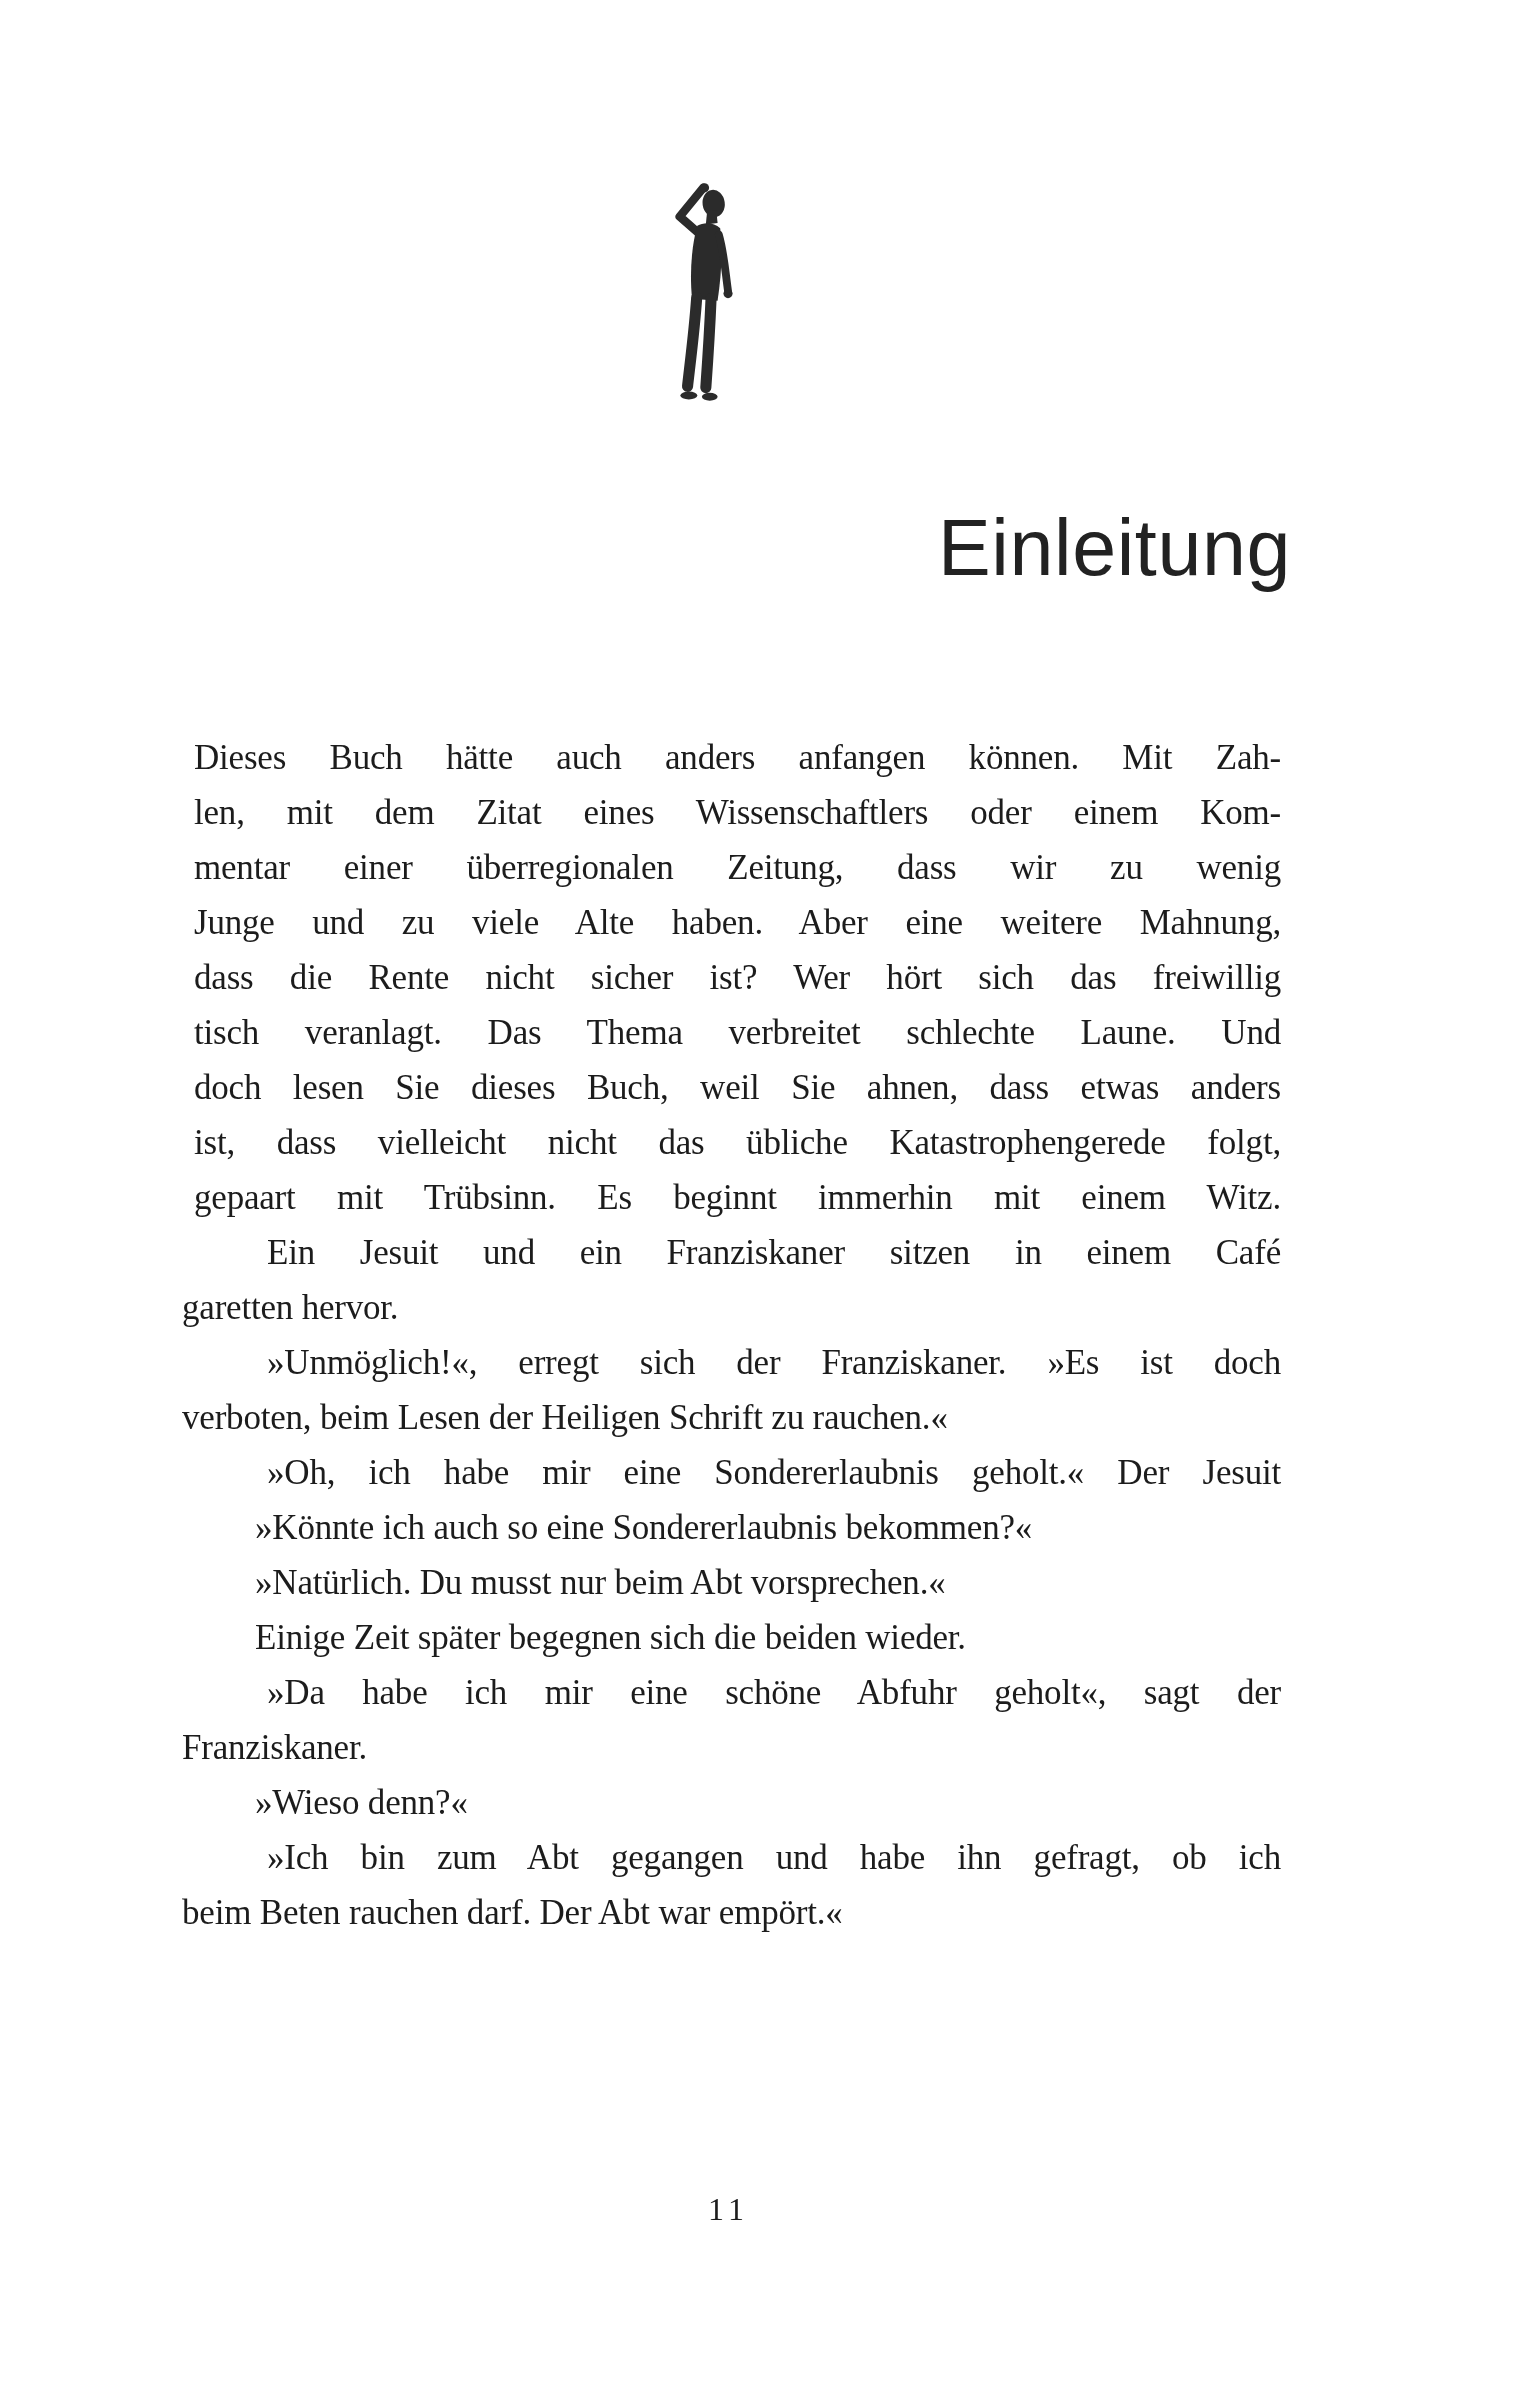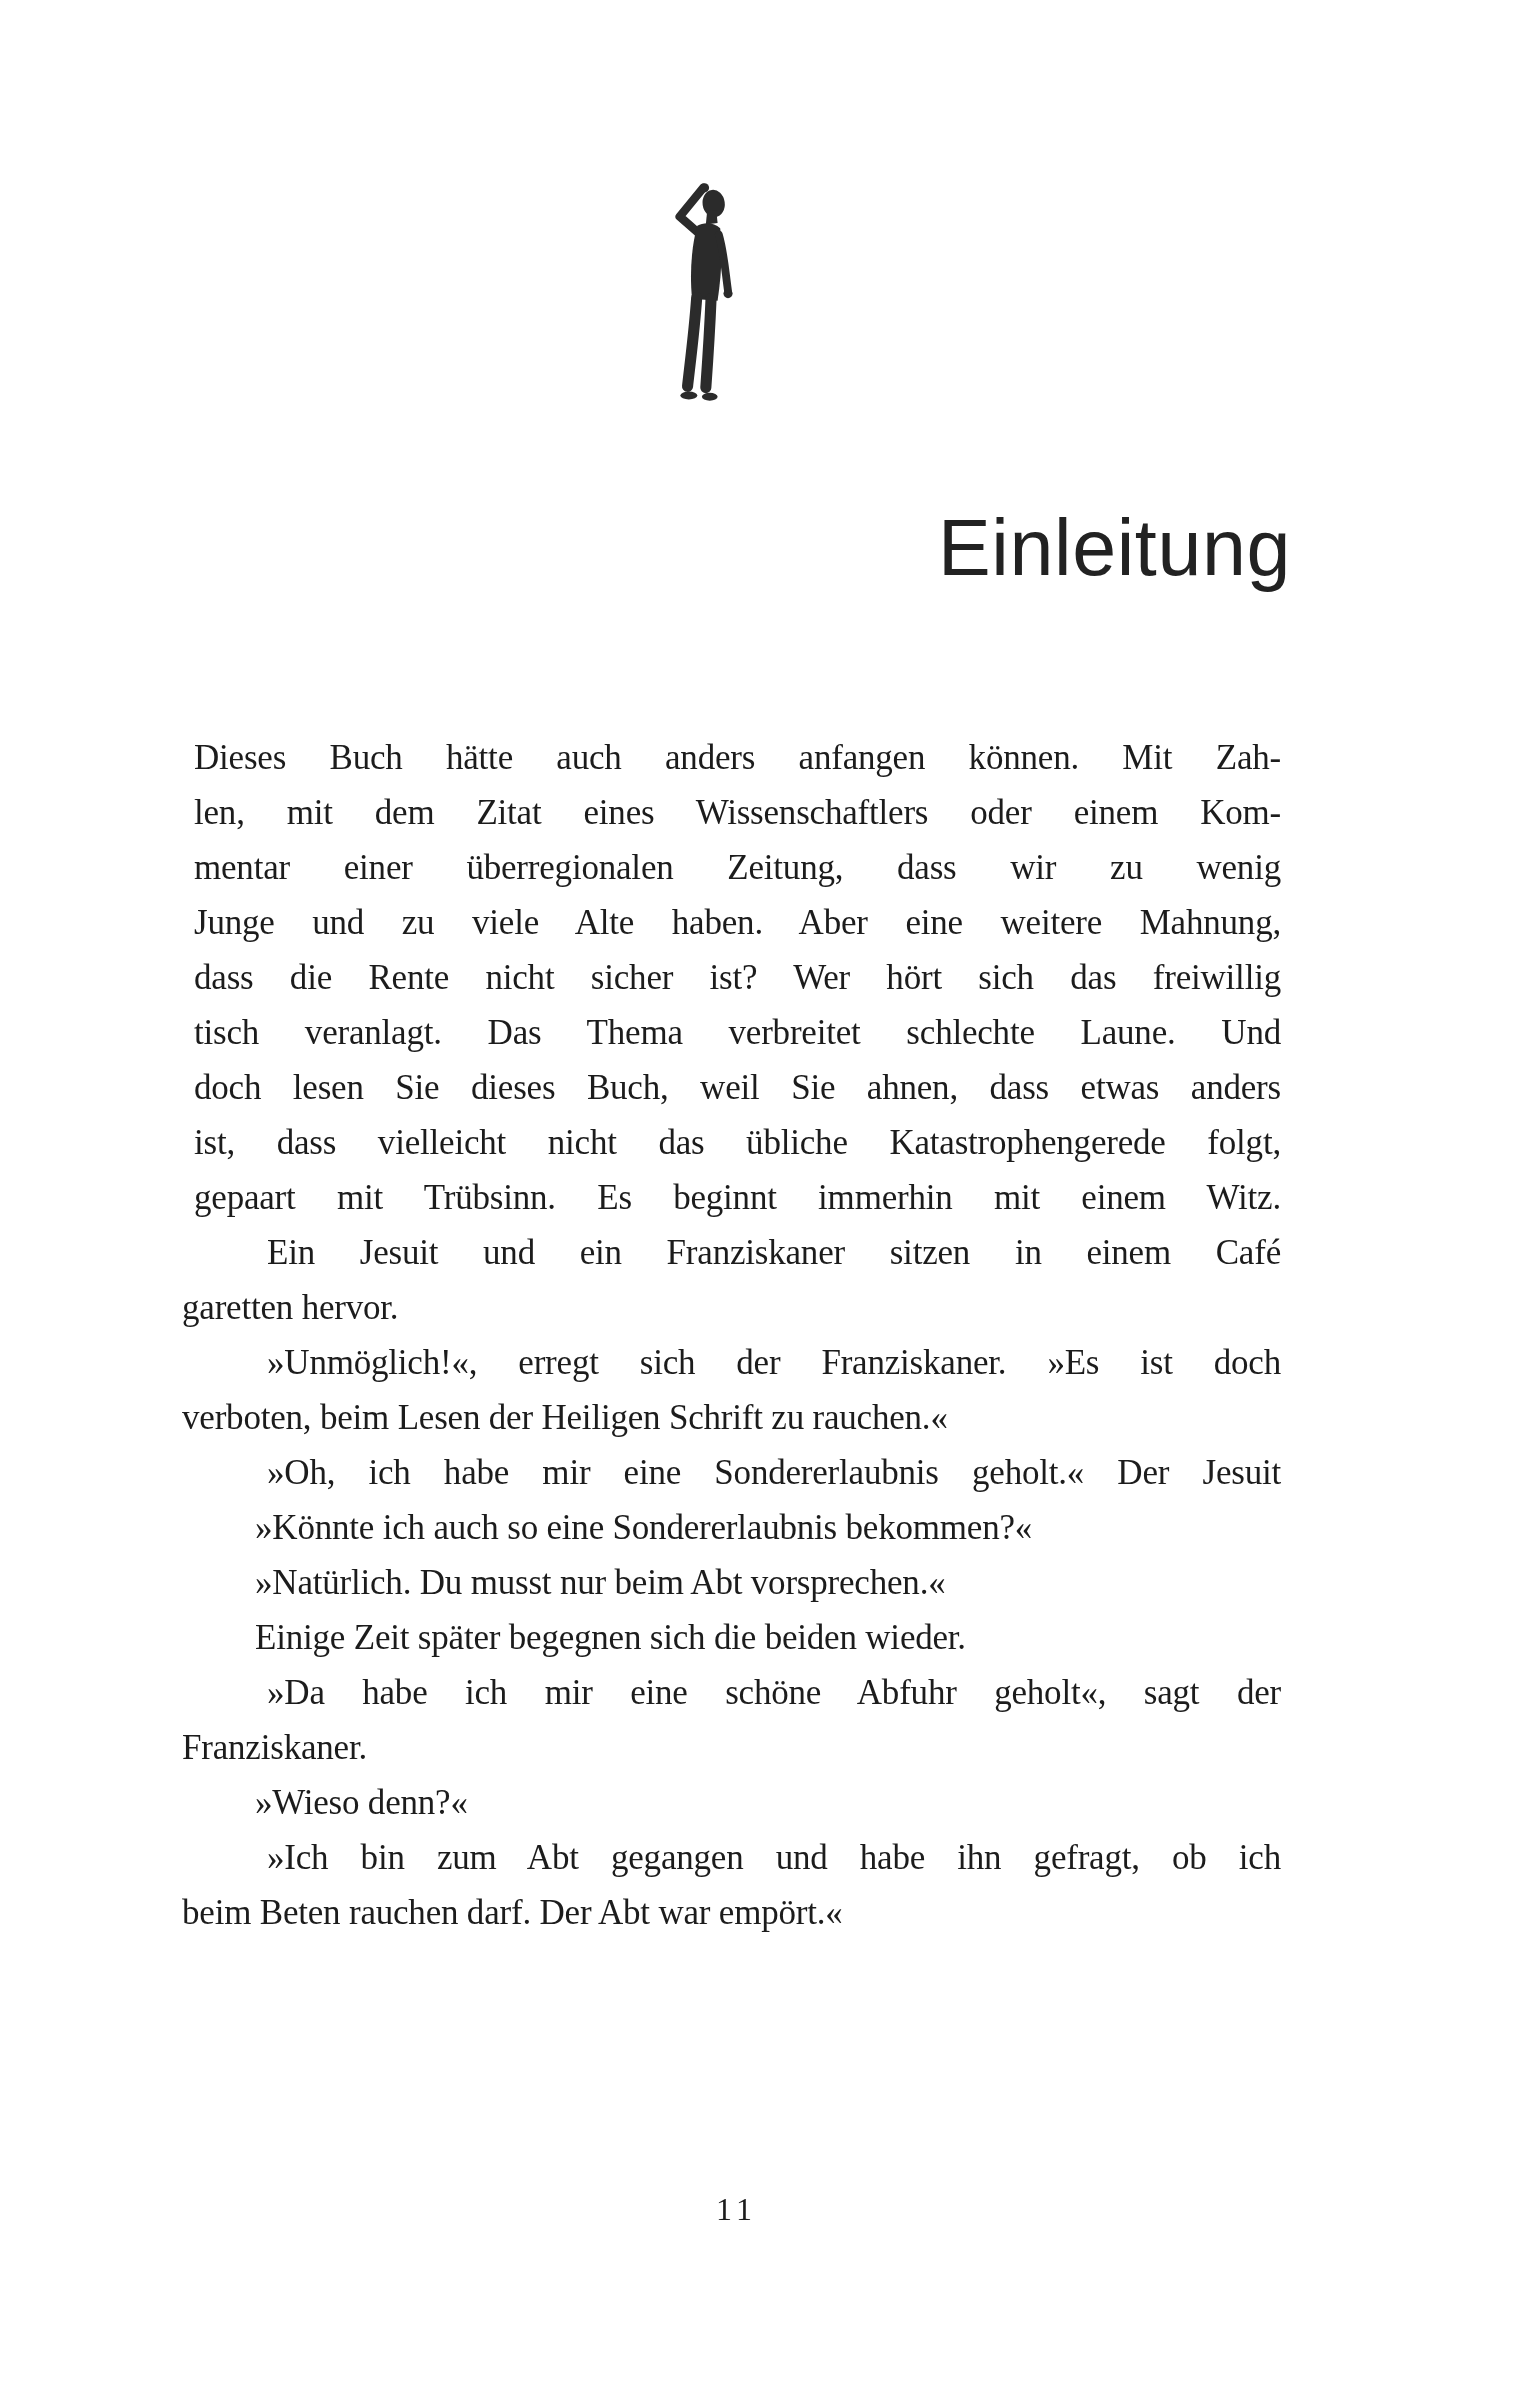--- a/index.html
+++ b/index.html
@@ -46,21 +46,21 @@
   }
   .line { width: 100%; }
   .line.justify {
     text-align: justify;
     text-align-last: justify;
     margin-left: 12px;
   }
   .line.indent { text-indent: 73px; }
   .page-number {
     position: absolute;
-    left: 193px;
+    left: 185px;
     top: 2191px;
     width: 1087px;
     text-align: center;
     font-size: 32px;
     letter-spacing: 5px;
     color: #1c1c1c;
   }
 </style>
 </head>
 <body>

